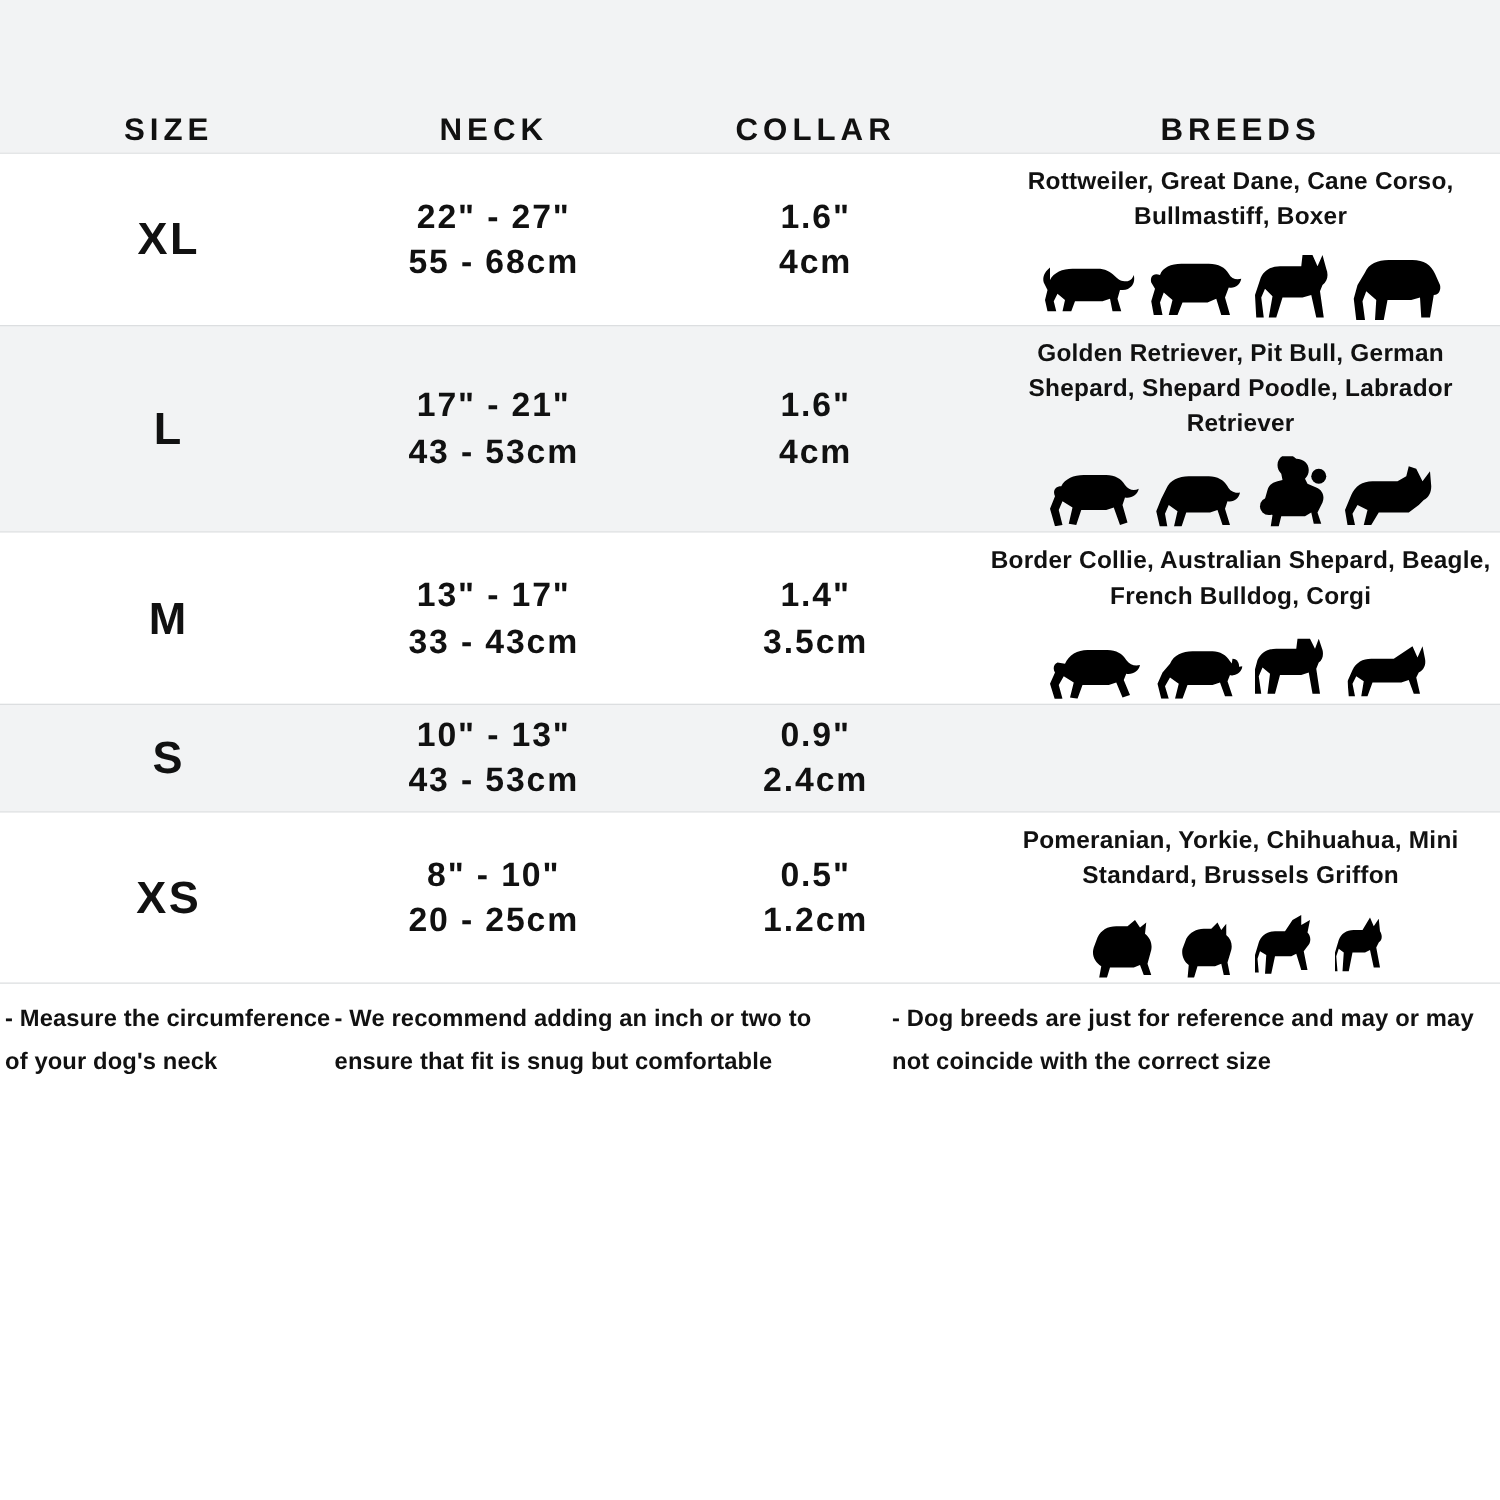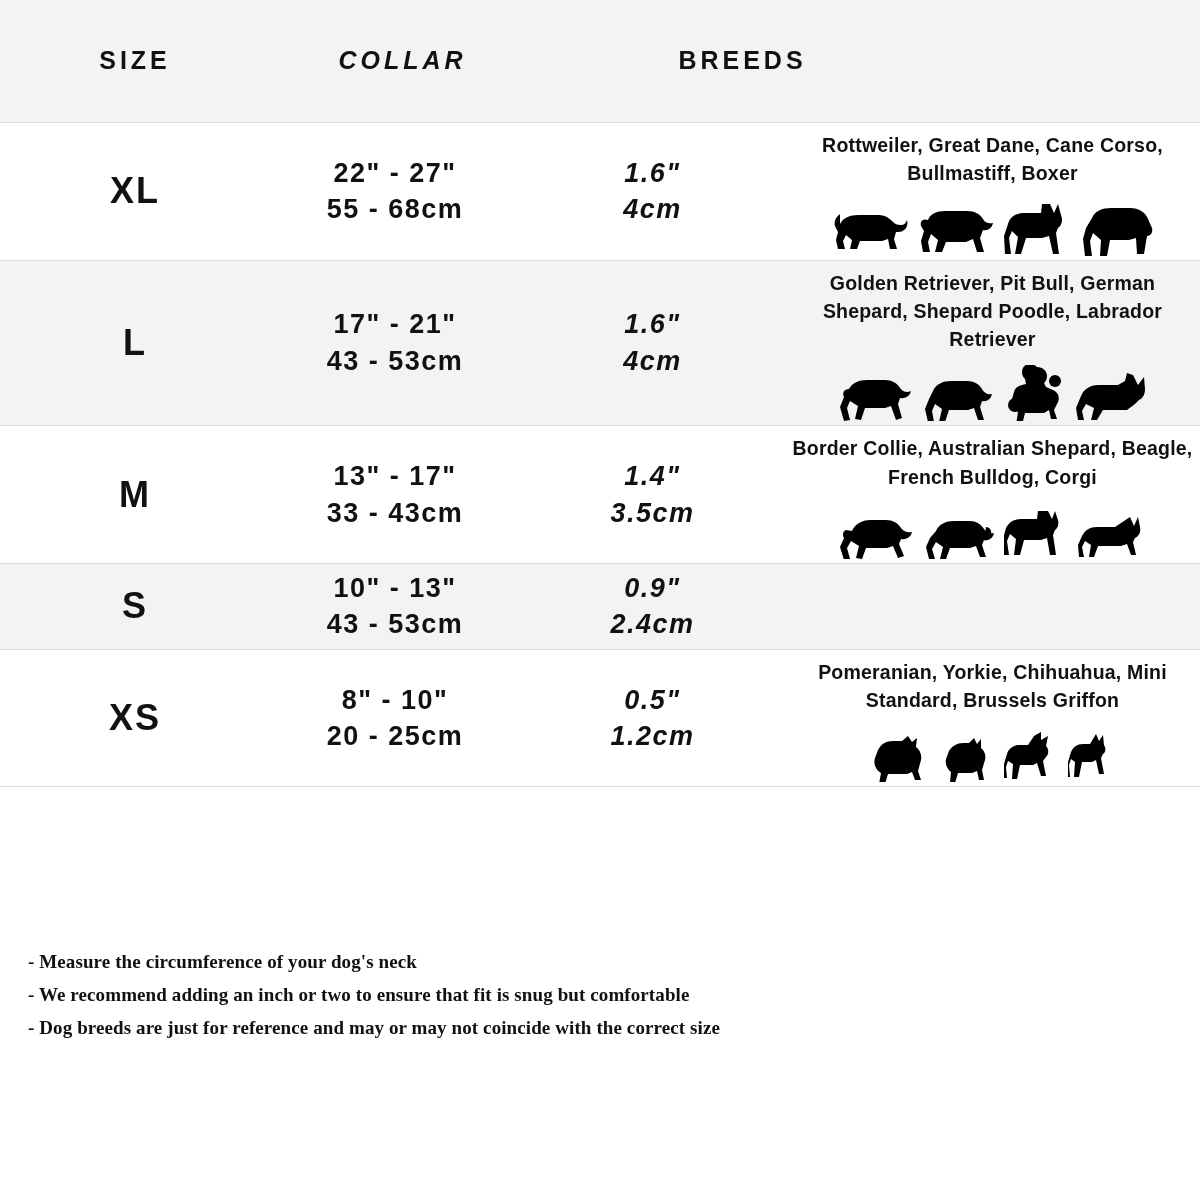--- a/index.html
+++ b/index.html
@@ -16,33 +16,33 @@
     width: 1200px;
     height: 1200px;
     display: flex;
     flex-direction: column;
     background: #ffffff;
   }
   .head-row {
     display: flex;
     height: 122px;
     background: #f2f3f4;
-    align-items: center;
+    align-items: flex-end;
   }
   .head-cell {
     font-weight: bold;
     font-size: 25px;
     letter-spacing: 4px;
     text-align: center;
     line-height: 1.35;
     color: #111;
   }
   .col-size   { width: 270px; }
   .col-neck   { width: 250px; }
-  .col-width  { width: 265px; font-style: italic; }
+  .col-width  { width: 265px; }
   .col-breeds { width: 415px; }
 
   .row {
     display: flex;
     align-items: stretch;
     border-top: 1px solid #dcdee0;
   }
   .row.alt { background: #f2f3f4; }
   .row.white { background: #ffffff; }
 
@@ -88,42 +88,42 @@
     justify-content: center;
     gap: 10px;
     margin-top: 6px;
     height: 62px;
   }
   .silhouettes svg { display: block; }
 
   .notes {
     border-top: 1px solid #dcdee0;
     background: #ffffff;
-    padding: 12px 18px 10px 28px;
-    display: flex;
-    flex-direction: column;
+    padding: 12px 18px 10px 4px;
+    display: flex;
+    flex-direction: row;
     justify-content: center;
     flex: 1;
-    font-family: Liberation Serif, serif;
   }
   .note {
     font-weight: bold;
     font-size: 19px;
     line-height: 1.75;
     letter-spacing: 0.1px;
     color: #111;
   }
 </style>
 </head>
 <body>
 
 <div class="chart">
 
   <div class="head-row">
     <div class="head-cell col-size">SIZE</div>
+    <div class="head-cell col-neck">NECK</div>
     <div class="head-cell col-width">
       <div>COLLAR</div>
     </div>
     <div class="head-cell col-breeds">BREEDS</div>
   </div>
 
   <div class="row white">
     <div class="cell col-size">
       <span class="size-label">XL</span>
     </div>

